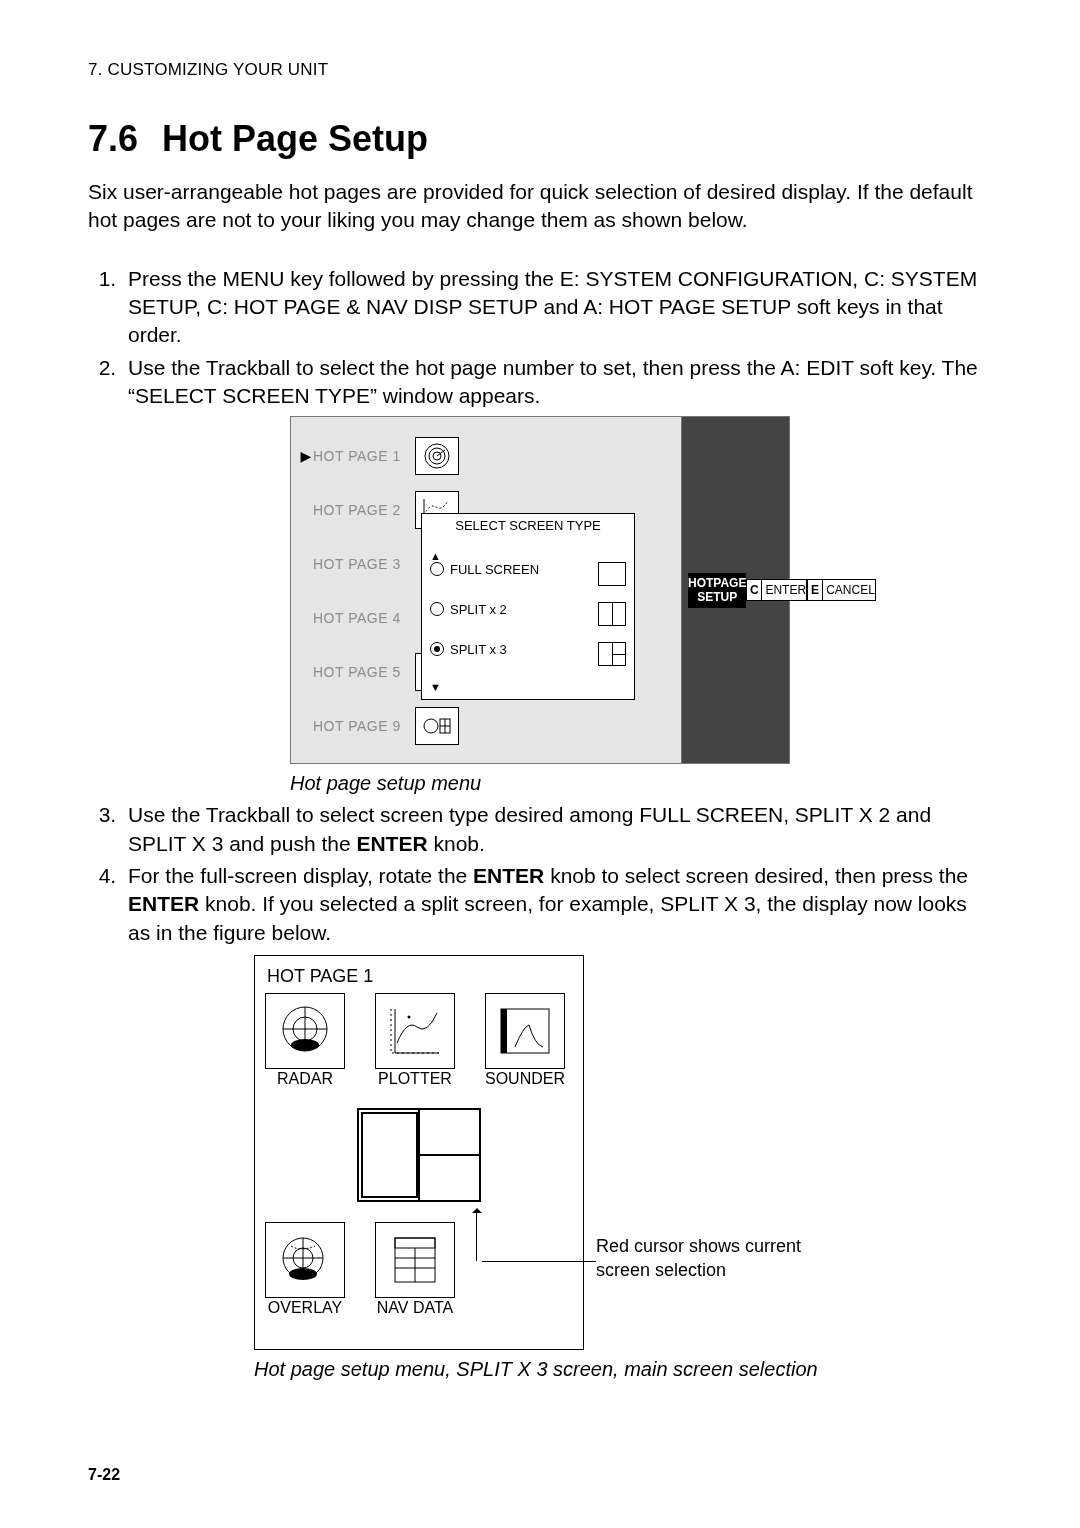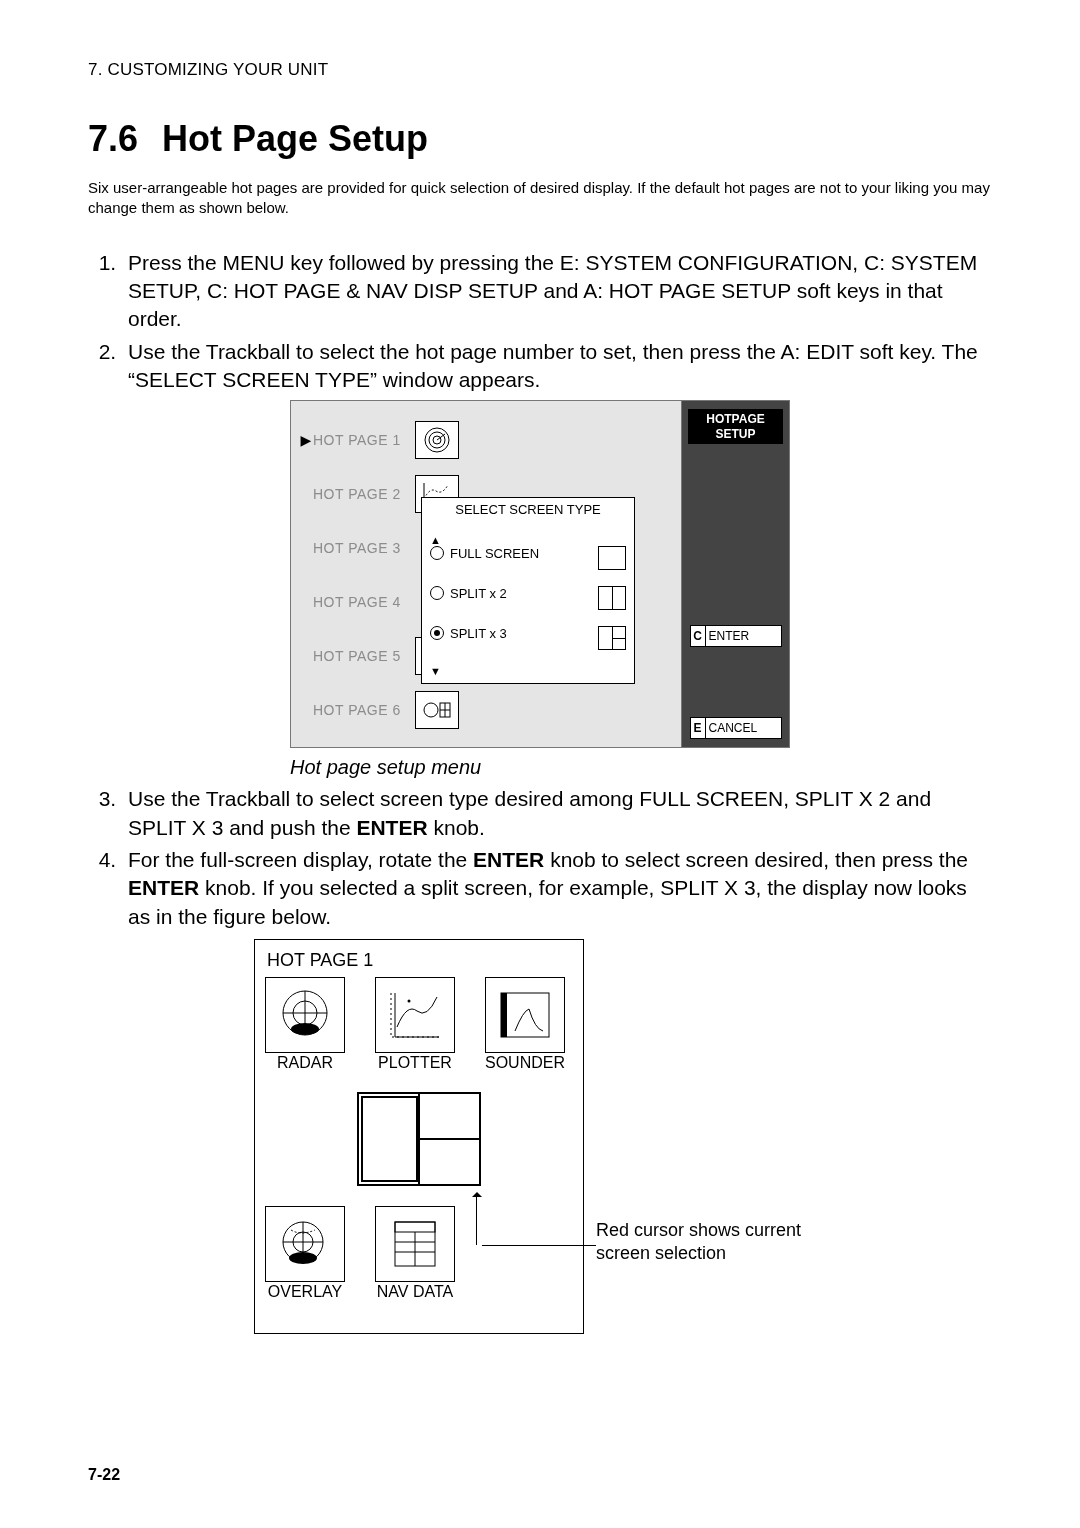--- a/index.html
+++ b/index.html
@@ -1,28 +1,28 @@
 <!DOCTYPE html>
 <html><head>
 <meta charset="utf-8">
 <style>
   html,body{margin:0;padding:0;background:#fff;color:#000;font-family:Arial,Helvetica,sans-serif}
   .page{width:1080px;height:1528px;position:relative;padding:60px 88px 40px 88px;box-sizing:border-box}
   .running-head{font-size:17px;letter-spacing:.2px;margin-bottom:38px}
   h1{font-size:36px;font-weight:bold;margin:0 0 18px 0}
   h1 .num{margin-right:24px}
-  .intro{font-size:15px;line-height:1.35;margin:0 0 30px 0}
+  .intro{font-size:21px;line-height:1.35;margin:0 0 30px 0}
   ol.steps{font-size:21px;line-height:1.35;padding-left:34px;margin:0}
   ol.steps>li{margin-bottom:4px;padding-left:6px}
   .bold{font-weight:bold}
   .figcap{font-style:italic;font-size:20px;text-align:left;margin-top:8px}
   .fig1-wrap{width:500px;margin:6px auto 6px auto}
   .fig1{display:flex;border:1px solid #777;background:#e5e5e5}
   .fig1-left{flex:1;padding:12px 8px 10px 8px;position:relative}
-  .fig1-right{width:108px;border-left:1px solid #777;background:#444;padding:8px 6px;box-sizing:border-box;display:flex;flex-direction:column;align-items:center;justify-content:space-between}
+  .fig1-right{width:108px;border-left:1px solid #777;background:#444;padding:8px 6px;box-sizing:border-box;display:flex;flex-direction:row;align-items:center;justify-content:space-between}
   .softlabel{background:#000;color:#fff;font-size:12px;font-weight:bold;text-align:center;line-height:1.2;padding:3px 0;width:100%}
   .softkey{background:#fff;border:1px solid #000;font-size:12px;display:flex;align-items:stretch;width:90px;height:20px}
   .softkey .k{width:14px;border-right:1px solid #000;display:flex;align-items:center;justify-content:center;font-weight:bold}
   .softkey .t{flex:1;display:flex;align-items:center;padding-left:3px}
   .hprow{display:flex;align-items:center;height:54px}
   .hprow .cursor{width:14px;text-align:center;font-size:14px}
   .hprow .lbl{color:#8c8c8c;font-size:14px;letter-spacing:.5px;width:98px}
   .thumb{width:42px;height:36px;border:1px solid #000;background:#fff;margin-left:4px;position:relative;display:flex;align-items:center;justify-content:center;font-size:18px}
   .popup{position:absolute;left:130px;top:96px;width:214px;background:#fff;border:1px solid #000;padding:4px 8px 6px 8px;box-sizing:border-box}
   .popup .title{font-size:13px;text-align:center;margin-bottom:18px}
@@ -115,21 +115,21 @@
           <span class="thumb">
             <svg width="30" height="26" viewBox="0 0 30 26">
                 <circle cx="11" cy="13" r="8" stroke="#000" fill="none"></circle>
                 <path d="M18 20 h10 M18 23 h10" stroke="#000"></path>
                 <path d="M20 17 l4 4 l6 -8" stroke="#000" fill="none"></path>
               </svg>
           </span>
         </div>
         <div class="hprow">
           <span class="cursor"></span>
-          <span class="lbl">HOT PAGE 6</span>
+          <span class="lbl">HOT PAGE 9</span>
           <span class="thumb">
             <svg width="30" height="26" viewBox="0 0 30 26">
                 <circle cx="9" cy="13" r="7" stroke="#000" fill="none"></circle>
                 <rect x="18" y="6" width="10" height="14" stroke="#000" fill="none"></rect>
                 <line x1="18" y1="13" x2="28" y2="13" stroke="#000"></line>
                 <line x1="23" y1="6" x2="23" y2="20" stroke="#000"></line>
               </svg>
           </span>
         </div>
 
@@ -263,16 +263,17 @@
                 <line x1="8" y1="36" x2="48" y2="36" stroke="#000"></line>
                 <line x1="28" y1="16" x2="28" y2="50" stroke="#000"></line>
               </svg>
           </div>
           <div class="cap">NAV DATA</div>
         </div>
       </div>
     </div>
     <div class="leader"></div>
     <div class="annot">Red cursor shows current screen selection</div>
+    <div class="figcap" style="width:640px;margin-left:0">Hot page setup menu, SPLIT X 3 screen, main screen selection</div>
   </div>
 
   <div class="pgnum">7-22</div>
 </div>
 
 </body></html>

